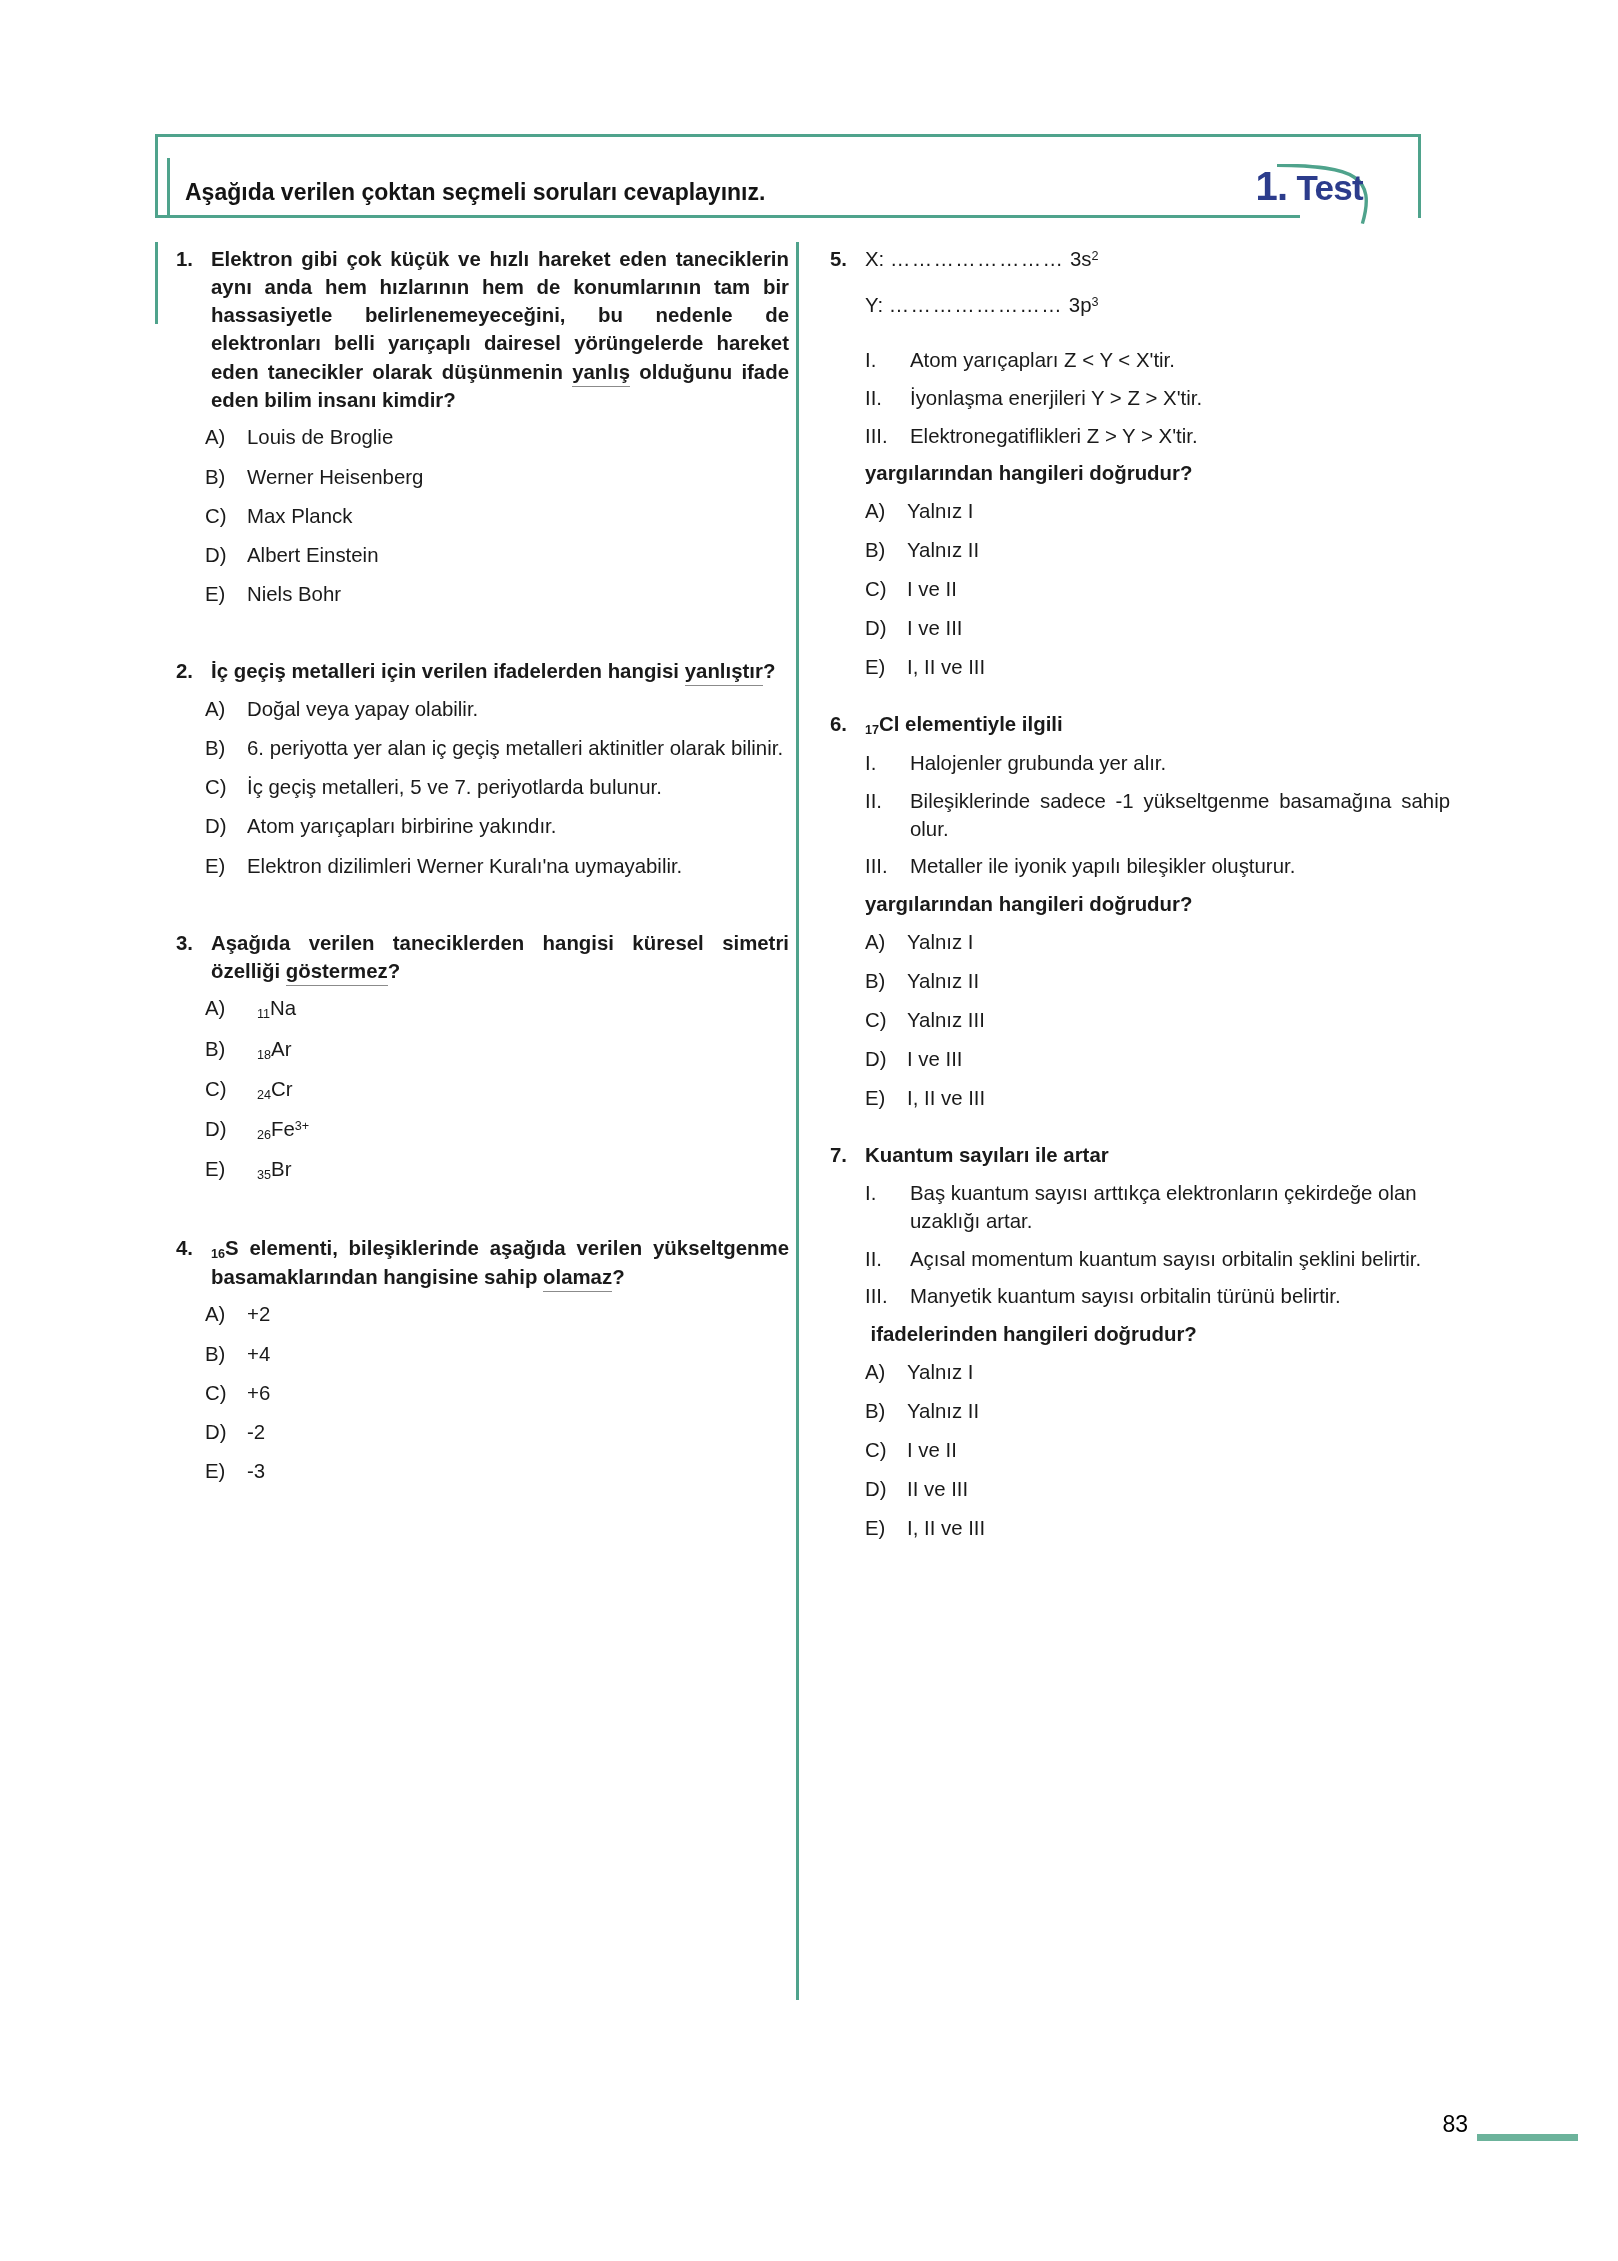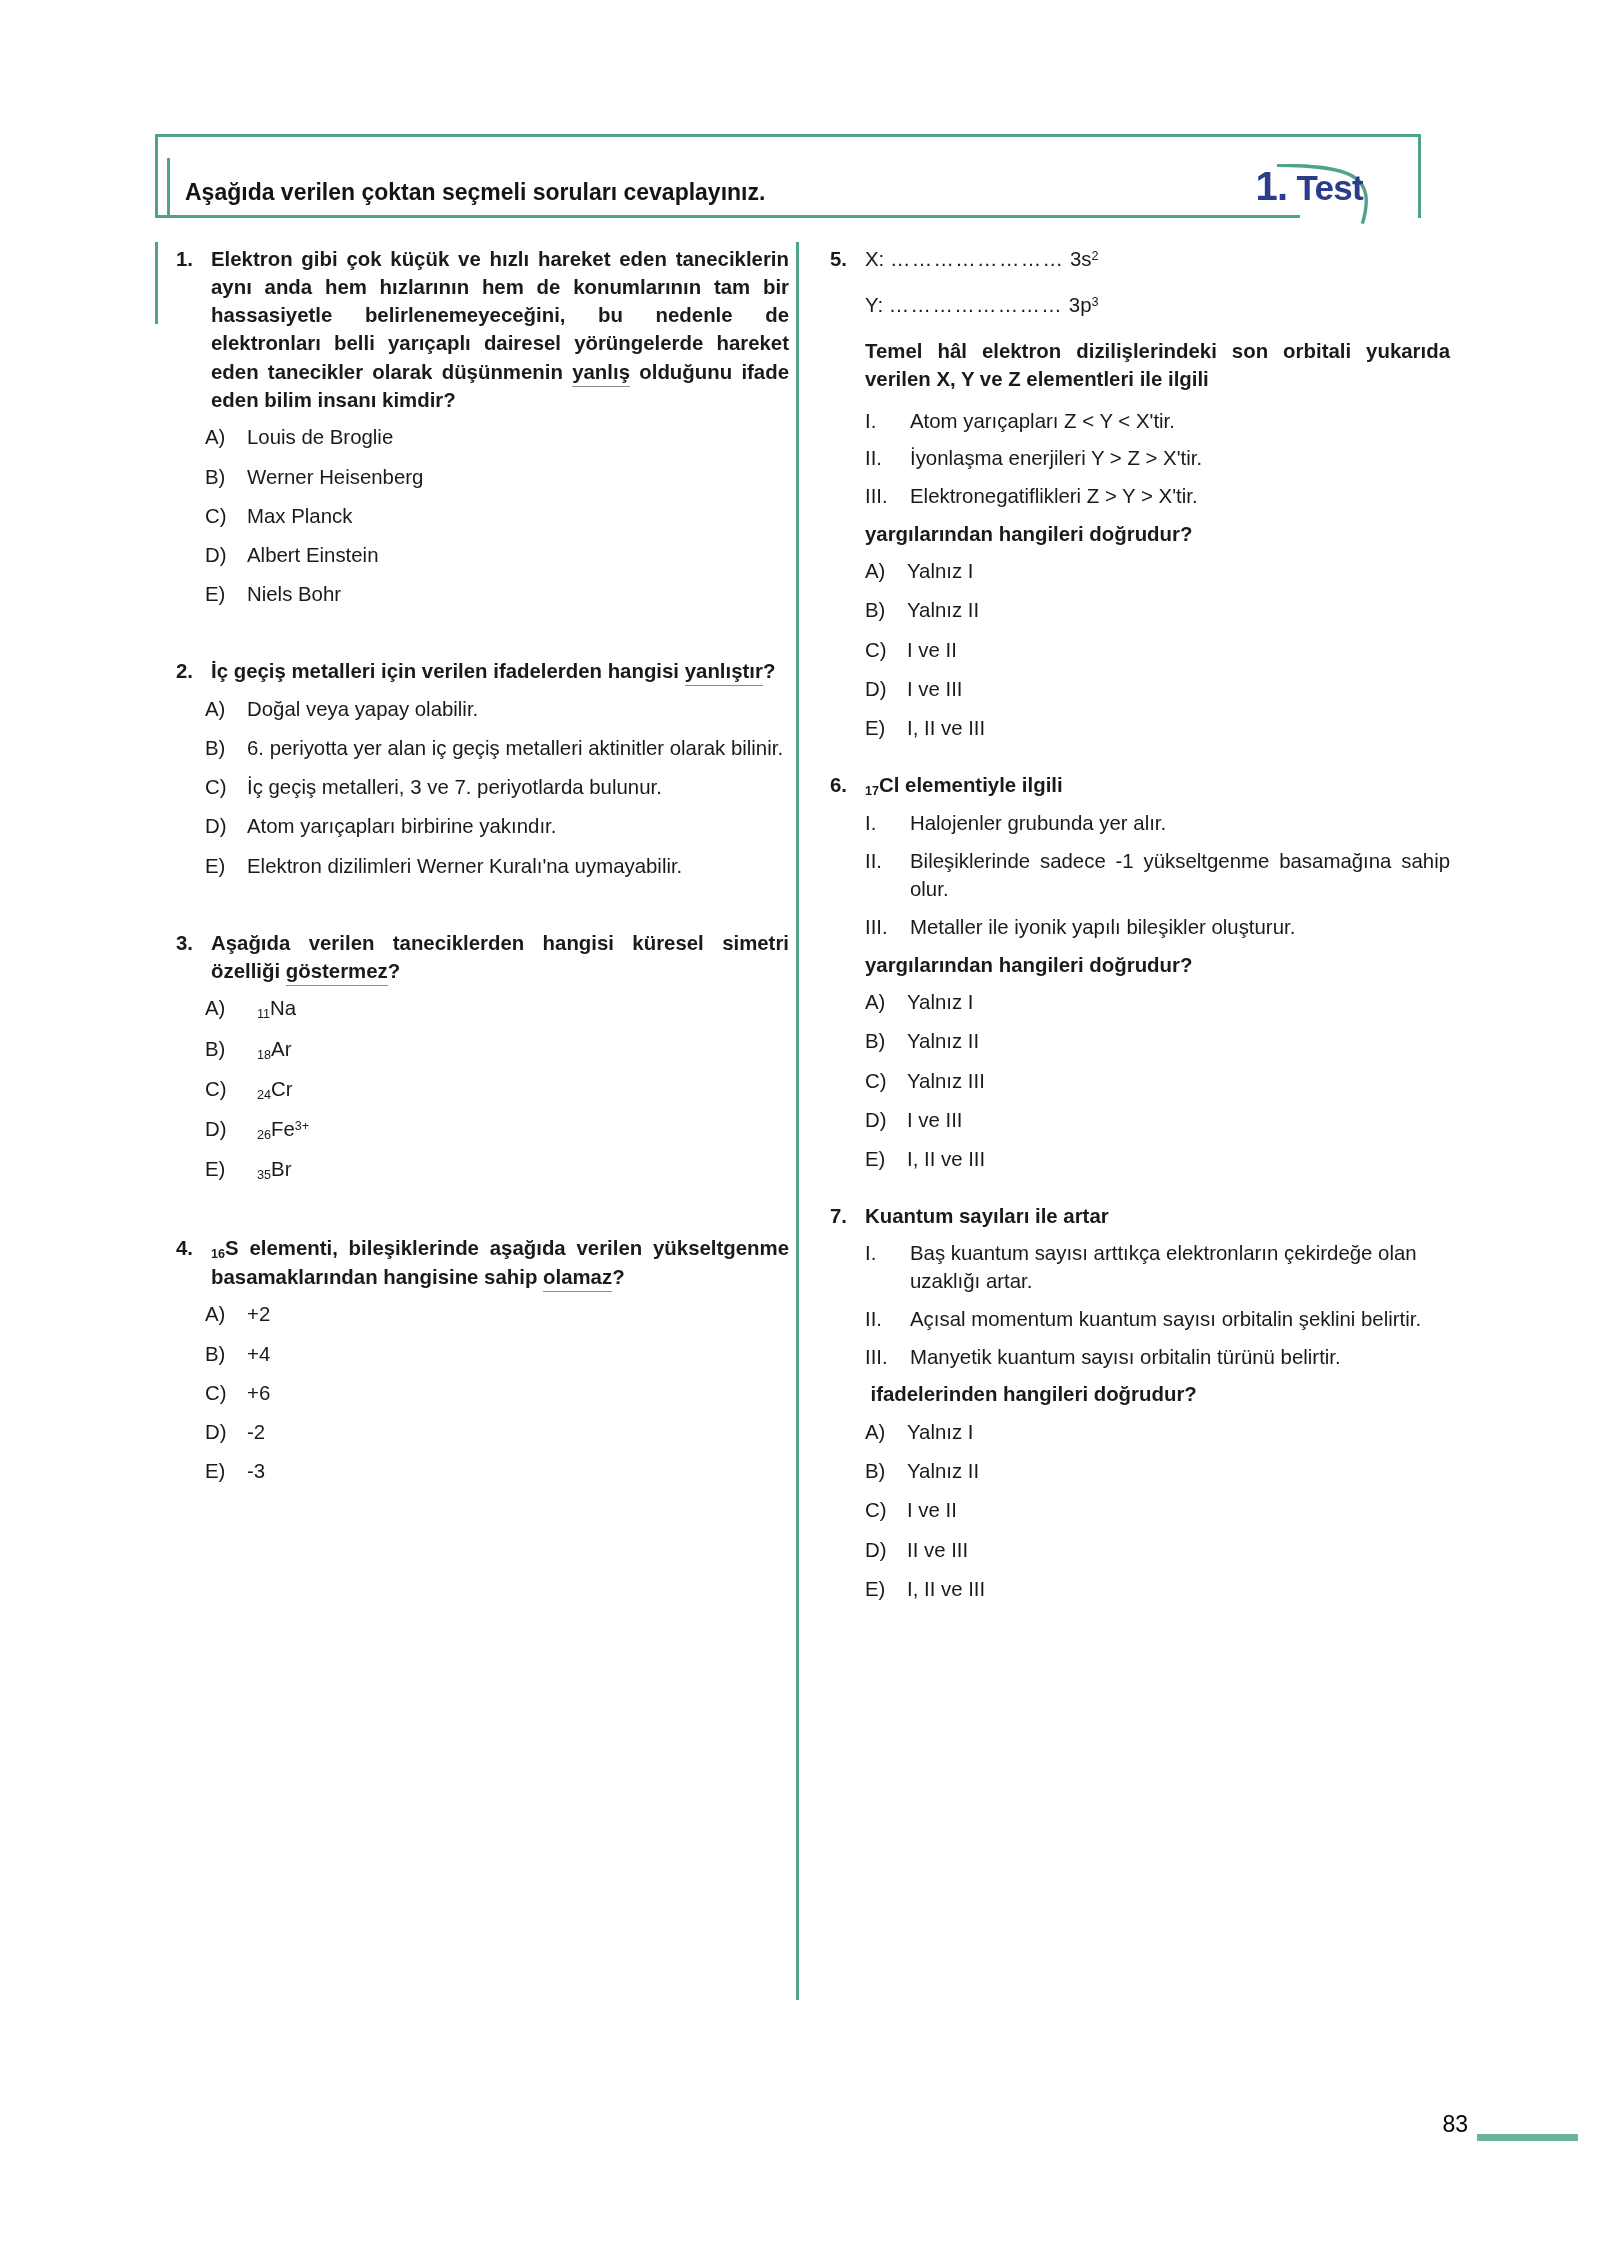--- a/index.html
+++ b/index.html
@@ -221,21 +221,21 @@
         <div class="opt">
             <span class="opt-k">A)</span>
             <span class="opt-t">Doğal veya yapay olabilir.</span>
           </div>
         <div class="opt">
             <span class="opt-k">B)</span>
             <span class="opt-t justify">6. periyotta yer alan iç geçiş metalleri aktinitler olarak bilinir.</span>
           </div>
         <div class="opt">
             <span class="opt-k">C)</span>
-            <span class="opt-t justify">İç geçiş metalleri, 3 ve 7. periyotlarda bulunur.</span>
+            <span class="opt-t justify">İç geçiş metalleri, 5 ve 7. periyotlarda bulunur.</span>
           </div>
         <div class="opt">
             <span class="opt-k">D)</span>
             <span class="opt-t">Atom yarıçapları birbirine yakındır.</span>
           </div>
         <div class="opt">
             <span class="opt-k">E)</span>
             <span class="opt-t justify">Elektron dizilimleri Werner Kuralı'na uymayabilir.</span>
           </div>
       </div>
@@ -306,21 +306,20 @@
   </div>
 
   <div class="col col-right">
 
     <div class="q">
       <div class="q-stem" style="font-weight:normal;">
         <span class="q-num" style="font-weight:bold;">5.</span>
         <span class="q-body">
           <div style="margin-bottom:17.7px;"><span>X:</span> <span class="dots">……………………</span> <span>3s</span><sup>2</sup></div>
           <div style="margin-bottom:17.7px;"><span>Y:</span> <span class="dots">……………………</span> <span>3p</span><sup>3</sup></div>
-          <div class="ask" style="margin-top:8.2px;">Temel hâl elektron dizilişlerindeki son orbitali yukarıda verilen X, Y ve Z elementleri ile ilgili</div>
         </span>
       </div>
       <div class="romans" style="padding-left:35px;">
         <div class="rom">
             <span class="rom-k">I.</span>
             <span class="rom-t">Atom yarıçapları Z &lt; Y &lt; X'tir.</span>
           </div>
         <div class="rom">
             <span class="rom-k">II.</span>
             <span class="rom-t">İyonlaşma enerjileri Y &gt; Z &gt; X'tir.</span>

